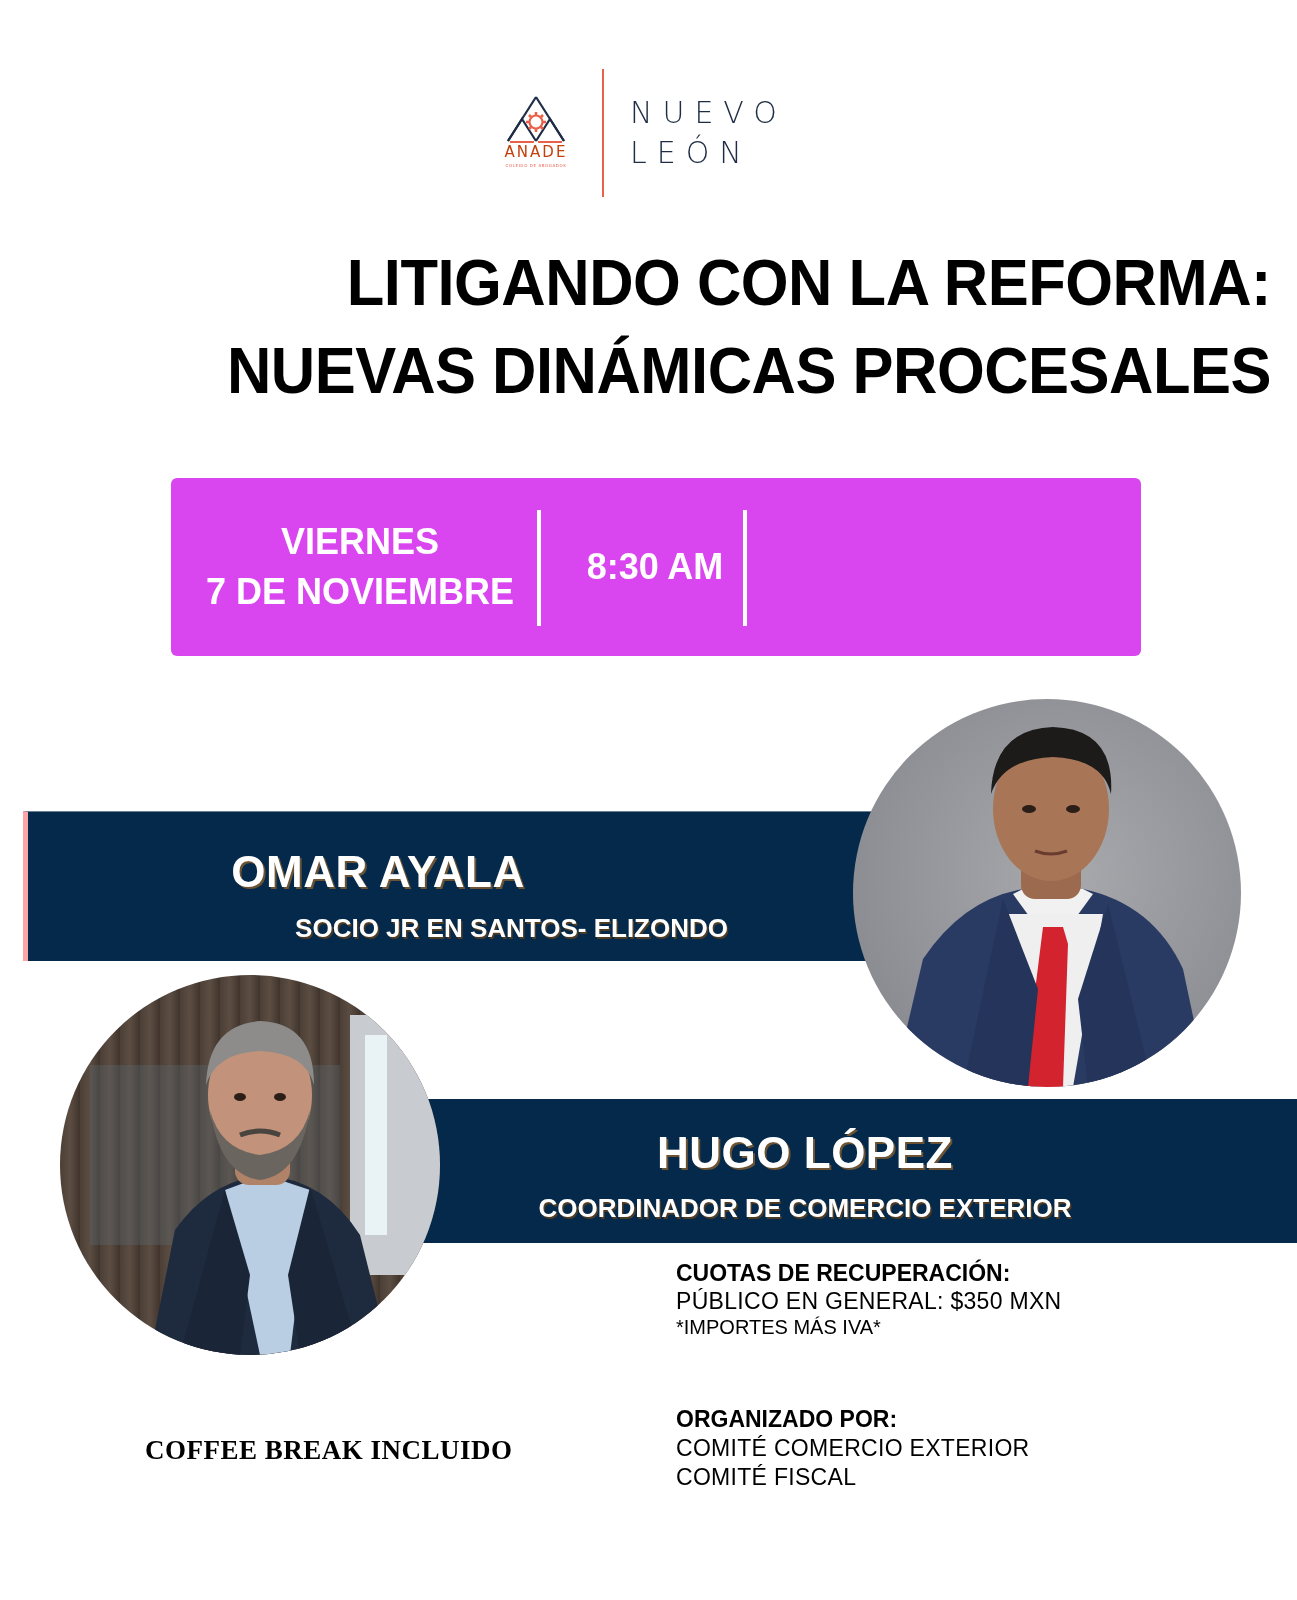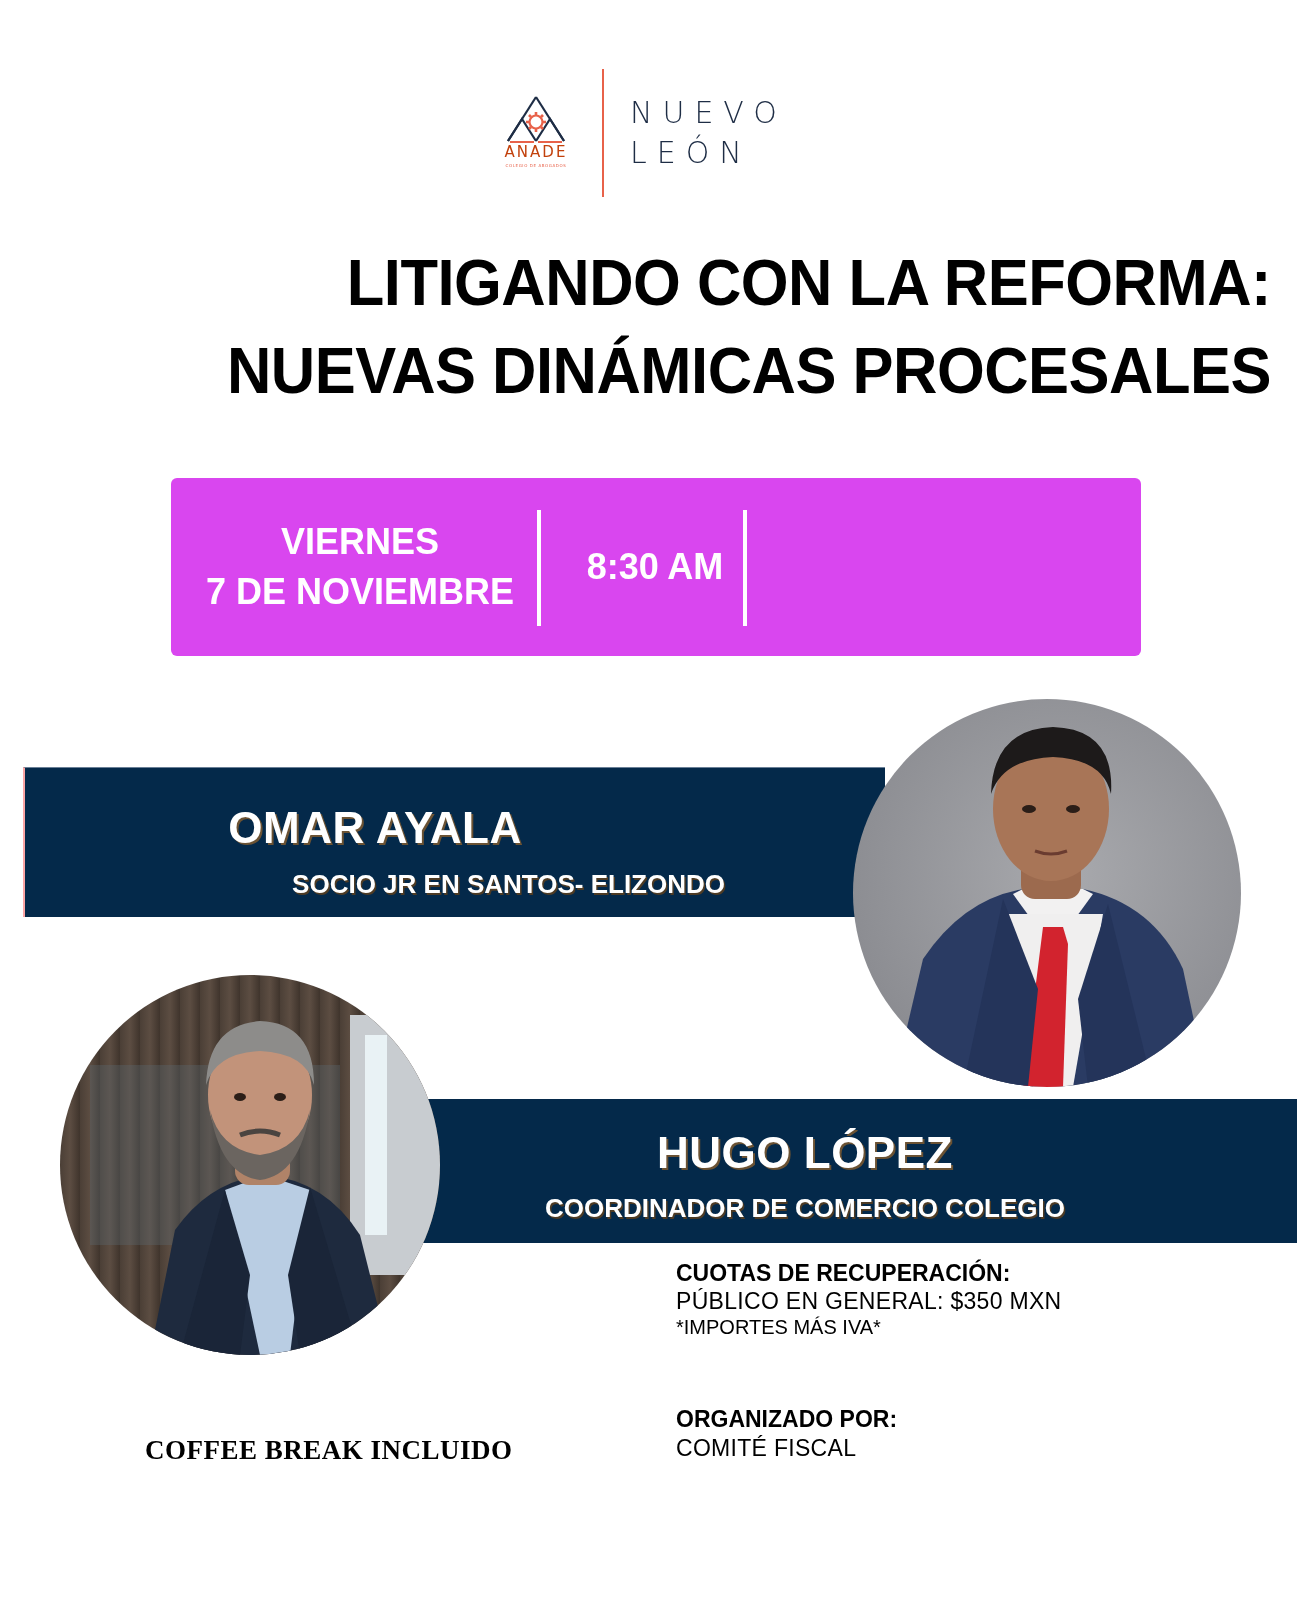--- a/index.html
+++ b/index.html
@@ -73,23 +73,23 @@
       position: absolute; top: 32px; width: 4px; height: 116px;
       background: #ffffff;
     }
 
     
     .banner {
       background: #04294a;
       color: #fff;
     }
     .banner-1 {
-      left: 23px; top: 736px; width: 860px; height: 149px;
+      left: 23px; top: 780px; width: 860px; height: 149px;
       border-top: 1px solid #6a7f96;
-      border-left: 2px solid #fca5a5;
+      border-left: 5px solid #fca5a5;
     }
     .banner-2 {
       left: 410px; top: 1068px; width: 887px; height: 144px;
     }
     .speaker-name {
       position: absolute;
       font-family: "Liberation Sans", sans-serif;
       font-weight: 700;
       font-size: 44px;
       line-height: 52px;
@@ -242,21 +242,21 @@
 
     <ellipse cx="176" cy="110" rx="7" ry="4" fill="#2b1e18"></ellipse>
     <ellipse cx="220" cy="110" rx="7" ry="4" fill="#2b1e18"></ellipse>
 
     <path d="M182 152 Q198 158 214 152" stroke="#6a3c30" stroke-width="3" fill="none"></path>
   </svg>
 </div>
 
 <div class="abs banner banner-2">
   <div class="speaker-name b2-name">HUGO LÓPEZ</div>
-  <div class="speaker-role b2-role">COORDINADOR DE COMERCIO COLEGIO</div>
+  <div class="speaker-role b2-role">COORDINADOR DE COMERCIO EXTERIOR</div>
 </div>
 
 <div class="abs photo photo-2">
   <svg width="380" height="380" viewBox="0 0 380 380">
 
     <rect x="290" y="40" width="90" height="260" fill="#c8ccd0"></rect>
     <rect x="305" y="60" width="22" height="200" fill="#e9f2f5"></rect>
 
     <rect x="30" y="90" width="250" height="180" fill="#5b6a73" opacity="0.35"></rect>
 
@@ -283,16 +283,17 @@
 </div>
 
 <div class="abs fees">
   <div class="hd">CUOTAS DE RECUPERACIÓN:</div>
   <div class="ln">PÚBLICO EN GENERAL: $350 MXN</div>
   <div class="note">*IMPORTES MÁS IVA*</div>
 </div>
 
 <div class="abs org">
   <div class="hd">ORGANIZADO POR:</div>
+  <div class="ln">COMITÉ COMERCIO EXTERIOR</div>
   <div class="ln">COMITÉ FISCAL</div>
 </div>
 
 <div class="abs coffee">COFFEE BREAK INCLUIDO</div>
 
 </body></html>

